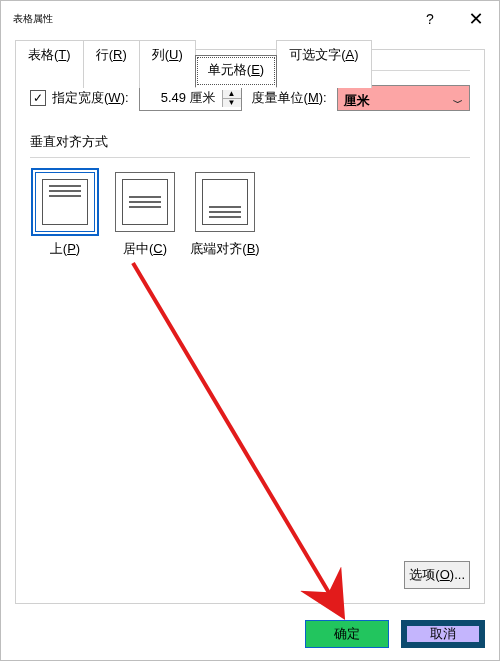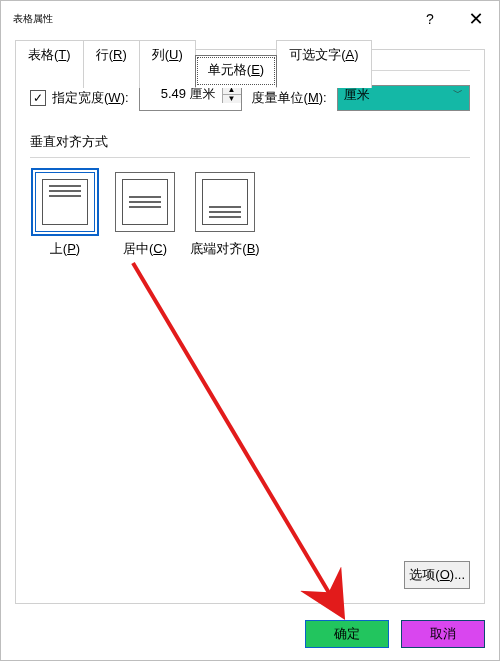--- a/index.html
+++ b/index.html
@@ -117,21 +117,21 @@
     height: 14px;
     border: 1px solid #555;
     display: inline-flex;
     align-items: center;
     justify-content: center;
     font-size: 12px;
     line-height: 12px;
   }
   .spinner {
     display: inline-flex;
-    align-items: flex-start;
+    align-items: center;
     border: 1px solid #888;
     height: 24px;
   }
   .spinner input {
     border: none;
     width: 70px;
     padding: 0 6px;
     font-size: 13px;
     text-align: right;
     outline: none;
@@ -151,24 +151,25 @@
     font-size: 8px;
     line-height: 8px;
     background: #f2f2f2;
   }
   .spinner .sb:first-child { border-bottom: 1px solid #aaa; }
   .select {
     flex: 1;
     height: 24px;
     border: 1px solid #888;
     display: flex;
-    align-items: flex-start;
+    align-items: flex-end;
     justify-content: space-between;
     padding: 0 6px;
-    background: #14b8a6;
+    background: #fca5a5;
+    font-weight: bold;
   }
   .select .chev {
     font-size: 10px;
     color: #333;
   }
   
   .align-opts {
     display: flex;
     gap: 10px;
     margin-top: 6px;
@@ -223,22 +224,22 @@
   .footer {
     position: absolute;
     right: 14px;
     bottom: 12px;
     display: flex;
     gap: 12px;
   }
   .btn {
     width: 84px;
     height: 28px;
-    border: 1px solid #0c4a6e;
-    background: #d946ef;
+    border: 6px solid #0c4a6e;
+    background: #c4b5fd;
     font-size: 13px;
     display: flex;
     align-items: center;
     justify-content: center;
     font-family: inherit;
   }
   .btn.primary {
     border: 1.5px solid #0a62c9;
     background: #22c55e;
   }

